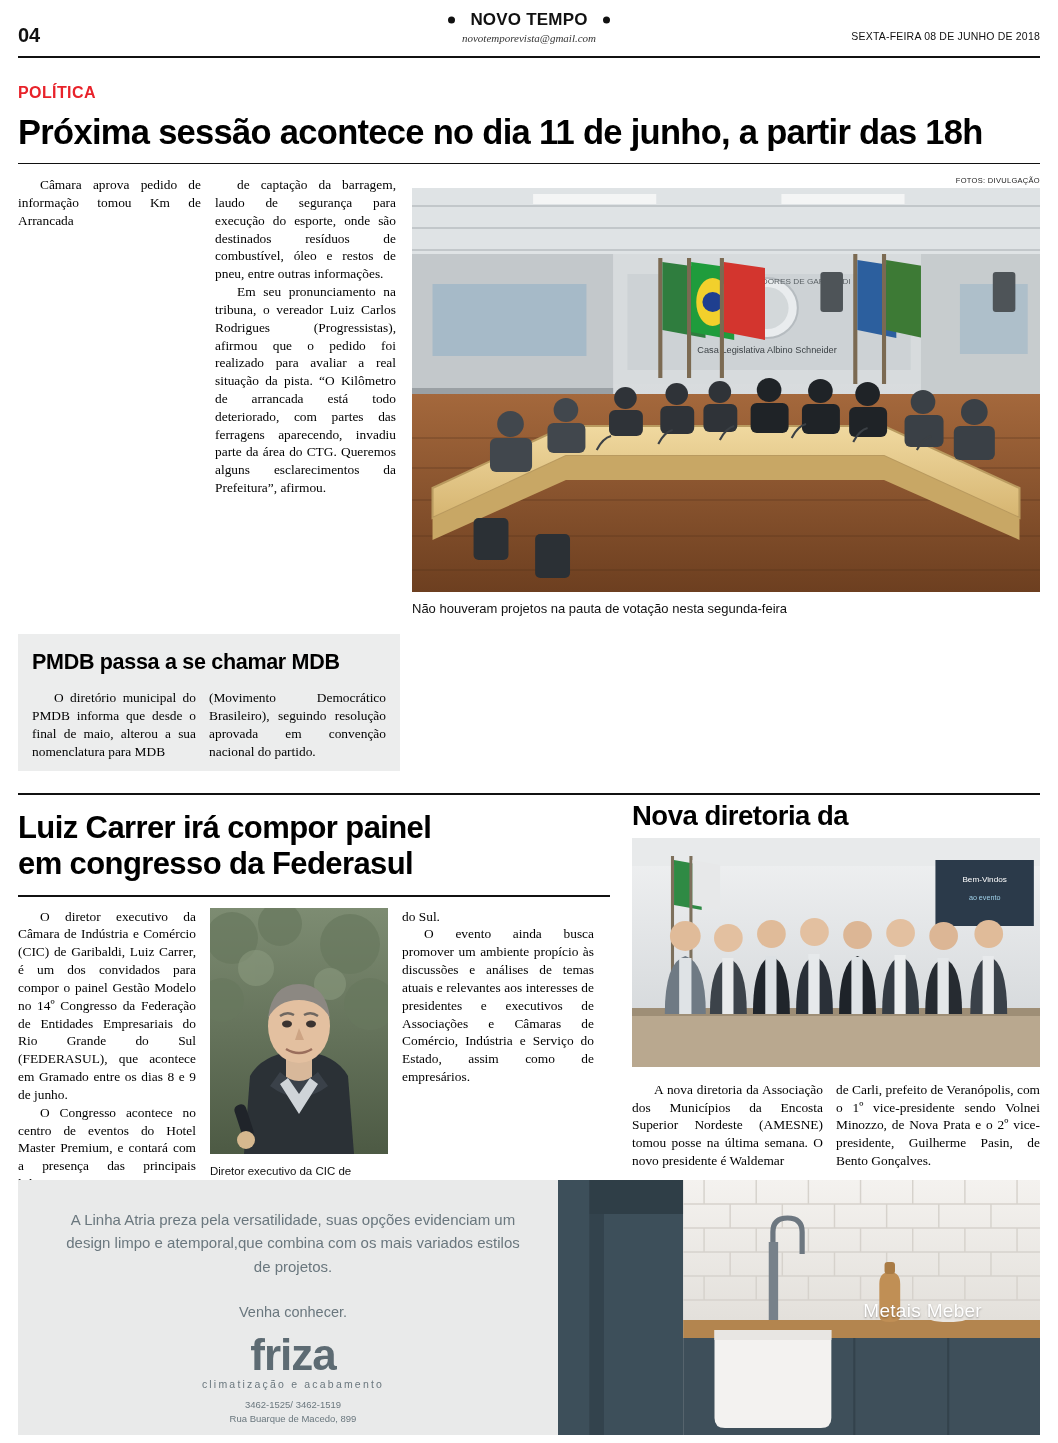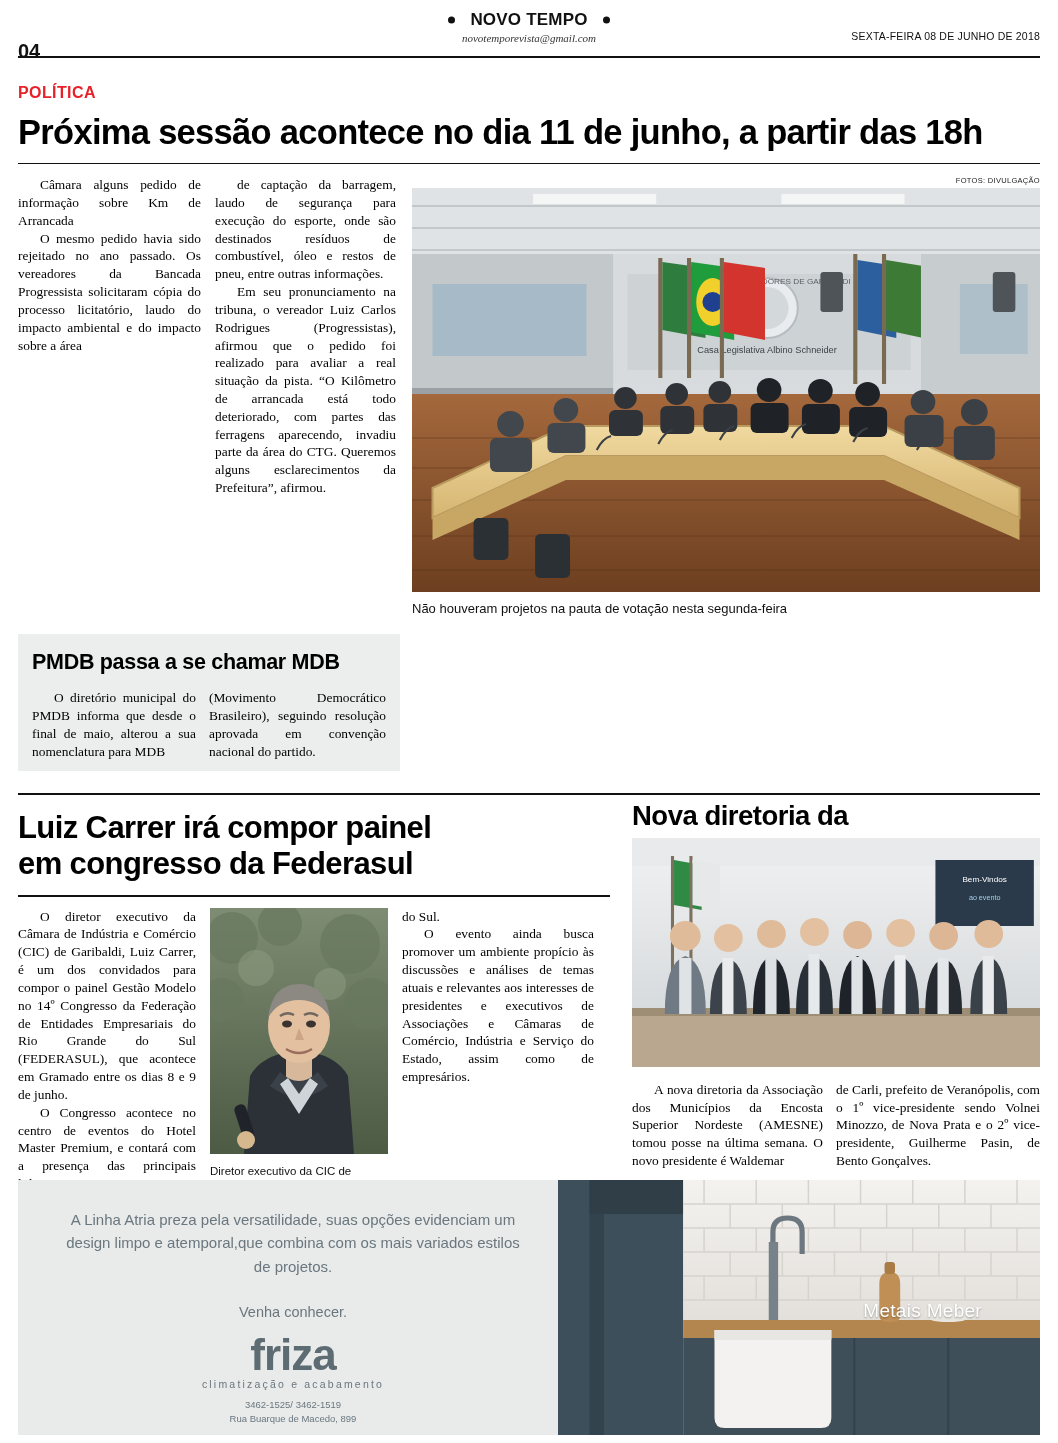--- a/index.html
+++ b/index.html
@@ -52,21 +52,21 @@
   .masthead-title:after { right: -22px; }
   .masthead-email {
     font-family: "Liberation Serif", serif;
     font-style: italic;
     font-size: 11px;
     color: #333;
     margin-top: 2px;
   }
   .page-num {
     position: absolute;
-    left: 0; top: 40px;
+    left: 0; top: 24px;
     font-family: "Liberation Sans", sans-serif;
     font-weight: bold;
     font-size: 20px;
     color: #111;
   }
   .issue-date {
     position: absolute;
     right: 0; top: 30px;
     font-family: "Liberation Sans", sans-serif;
     font-size: 10.5px;
@@ -298,22 +298,21 @@
     <div class="issue-date">SEXTA-FEIRA 08 DE JUNHO DE 2018</div>
   </div>
 
   <div class="section-label">POLÍTICA</div>
 
   <div class="headline-main">Próxima sessão acontece no dia 11 de junho, a partir das 18h</div>
   <div class="rule-head"></div>
 
   <div class="top-block">
     <div class="tcol col-text">
-      <p>Câmara alguns pedido de informação sobre Km de Arrancada</p>
-      <p>O mesmo pedido havia sido rejeitado no ano passado. Os vereadores da Bancada Progressista solicitaram cópia do processo licitatório, laudo do impacto ambiental e do impacto sobre a área</p>
+      <p>Câmara aprova pedido de informação tomou Km de Arrancada</p>
     </div>
     <div class="tcol2 col-text">
       <p>de captação da barragem, laudo de segurança para execução do esporte, onde são destinados resíduos de combustível, óleo e restos de pneu, entre outras informações.</p>
       <p>Em seu pronunciamento na tribuna, o vereador Luiz Carlos Rodrigues (Progressistas), afirmou que o pedido foi realizado para avaliar a real situação da pista. “O Kilômetro de arrancada está todo deteriorado, com partes das ferragens aparecendo, invadiu parte da área do CTG. Queremos alguns esclarecimentos da Prefeitura”, afirmou.</p>
     </div>
     <div class="photo-col">
       <div class="photo-credit">FOTOS: DIVULGAÇÃO</div>
       <div class="photo-council">
         <svg width="100%" height="100%" viewBox="0 0 612 404" preserveAspectRatio="none">
           <defs>

